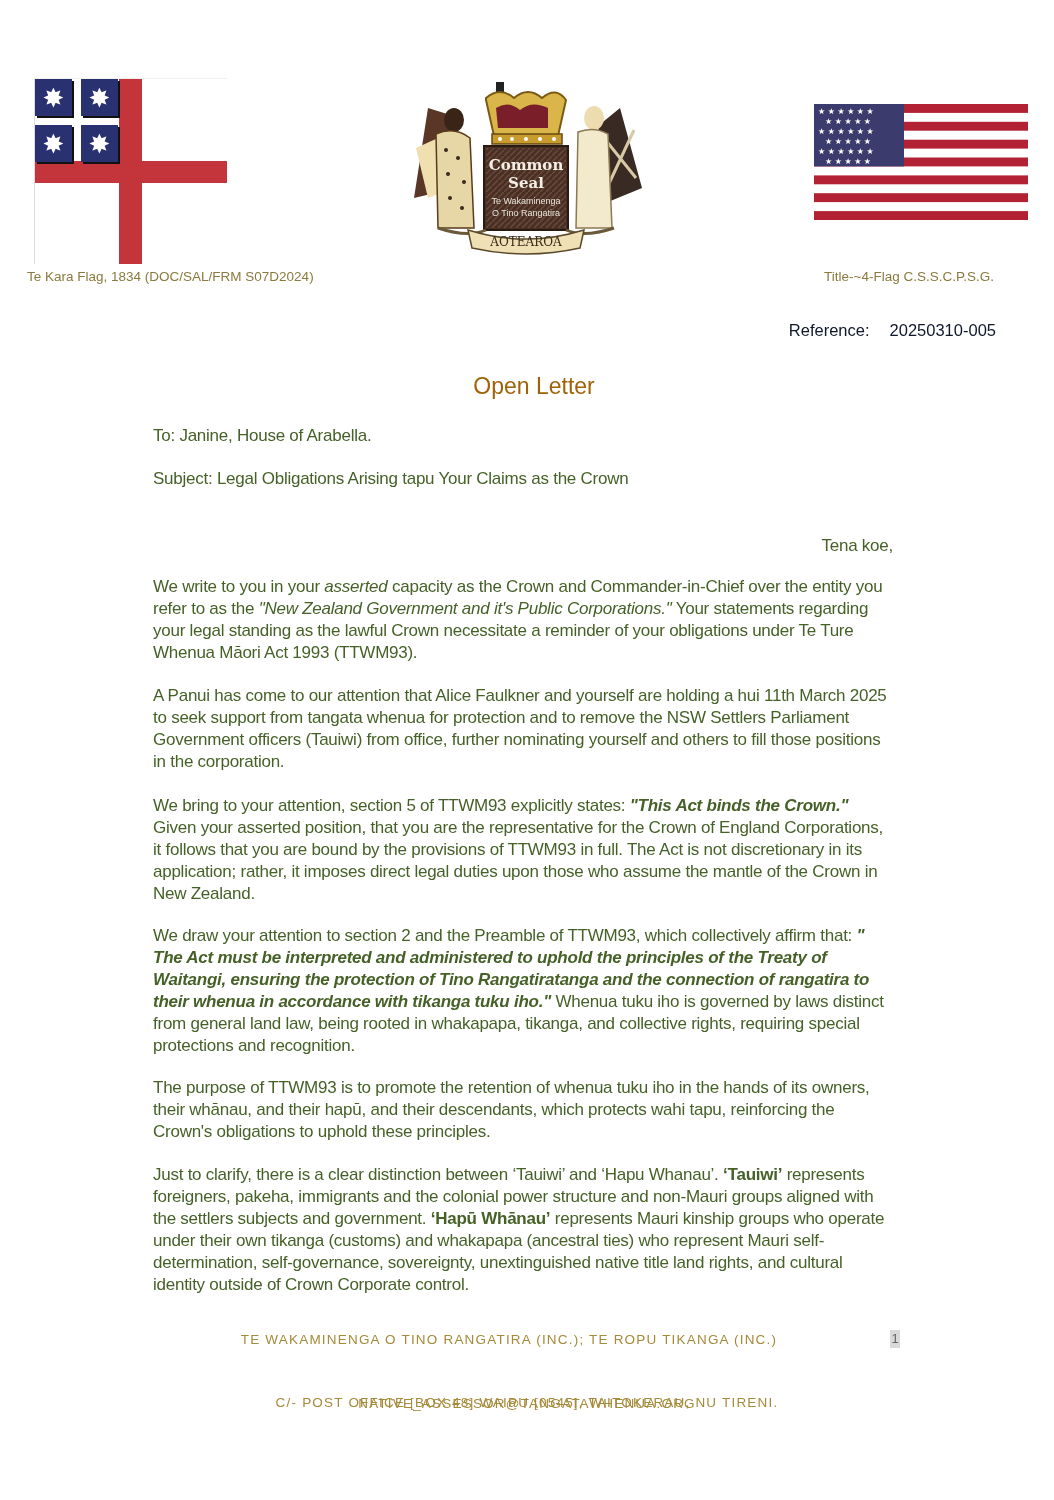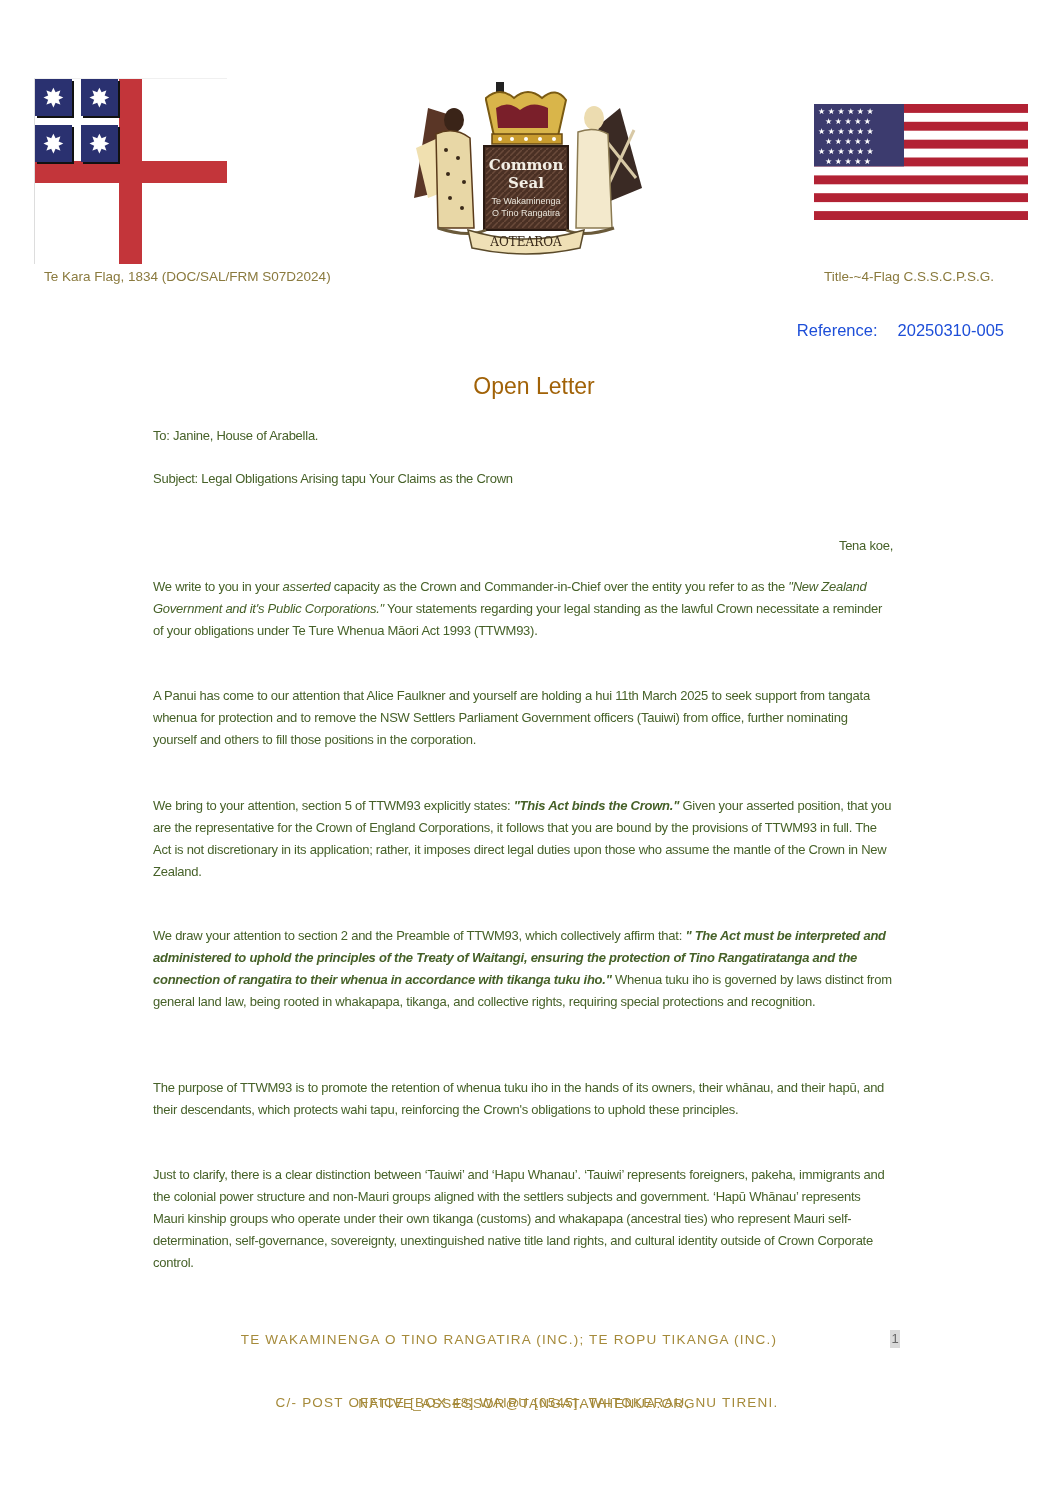--- a/index.html
+++ b/index.html
@@ -17,48 +17,48 @@
           color: #fff; font-size: 26px; line-height: 1; }
 
   .caption { color: #8a7a3e; font-size: 13.5px; }
 
   
   .seal { left: 408px; top: 78px; width: 236px; height: 180px; }
 
   
   .usflag { left: 814px; top: 104px; width: 214px; height: 116px; }
 
-  .ref { top: 321px; right: 50px; color: #1d4ed8; font-size: 16.5px; }
+  .ref { top: 321px; right: 58px; color: #0f172a; font-size: 16.5px; }
   .ref .lbl { margin-right: 20px; }
 
   .title { top: 373px; left: 0; width: 1054px; text-align: center; color: #a16207; font-size: 23px; padding-left: 7px; }
 
-  .body { left: 153px; width: 740px; color: #466128; font-size: 13px; line-height: 22px; letter-spacing: -0.25px; }
+  .body { left: 153px; width: 740px; color: #466128; font-size: 17px; line-height: 22px; letter-spacing: -0.25px; }
   .body p { margin: 0; }
   .bi { font-weight: bold; font-style: italic; }
   .it { font-style: italic; margin-top: 8px; }
-  .b  { font-weight: normal; }
+  .b  { font-weight: bold; }
 
   .footer { left: 0; width: 1054px; text-align: center; color: #a58a3a; font-size: 13.5px;
             letter-spacing: 1.2px; }
   .pagenum { left: 890px; top: 1330px; width: 10px; height: 18px; background: #d9d9d9; color: #666;
              font-size: 13px; text-align: center; line-height: 18px; }
 </style>
 </head>
 <body>
 
 <div class="abs tekara">
   <div class="tk-vbar"></div>
   <div class="tk-hbar"></div>
   <div class="tk-q" style="left:0;top:0;">✸</div>
   <div class="tk-q" style="left:46px;top:0;">✸</div>
   <div class="tk-q" style="left:0;top:46px;">✸</div>
   <div class="tk-q" style="left:46px;top:46px;">✸</div>
 </div>
-<div class="abs caption" style="left:44px;top:269px;">Te Kara Flag, 1834 (DOC/SAL/FRM S07D2024)</div>
+<div class="abs caption" style="left:27px;top:269px;">Te Kara Flag, 1834 (DOC/SAL/FRM S07D2024)</div>
 
 <div class="abs seal">
   <svg width="236" height="180" viewBox="0 0 236 180">
 
     <g>
       <rect x="88" y="4" width="8" height="12" fill="#222"></rect>
       <path d="M78 20 Q92 8 106 20 Q120 8 134 20 Q148 8 158 22 L150 58 L86 58 L78 22 Z" fill="#d9b54a" stroke="#7a5a12" stroke-width="2"></path>
       <path d="M88 30 Q100 22 112 32 Q124 22 140 30 L140 50 L90 50 Z" fill="#7a1f2a"></path>
       <rect x="84" y="56" width="70" height="10" fill="#c89b2e" stroke="#6a4a10" stroke-width="1.5"></rect>
       <circle cx="92" cy="61" r="2" fill="#fff"></circle>

